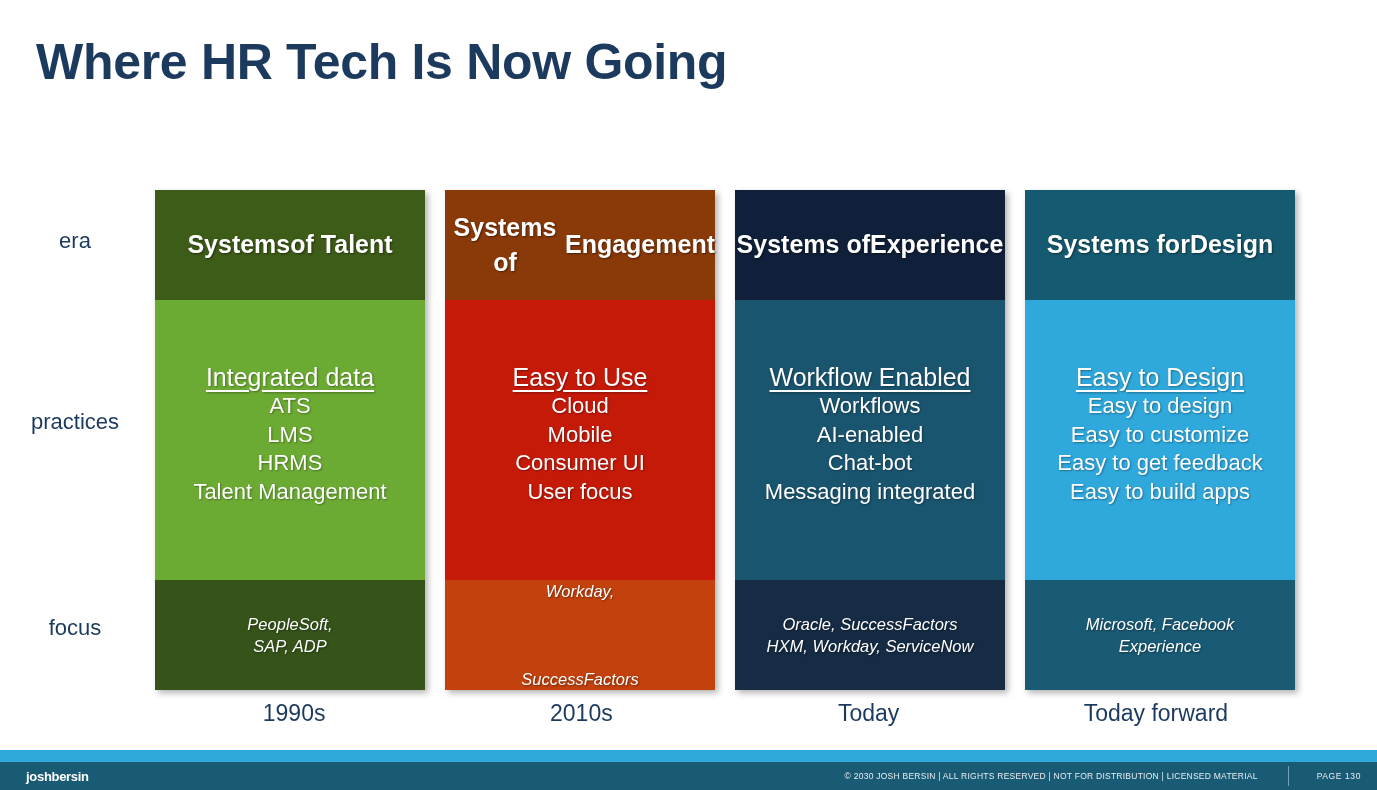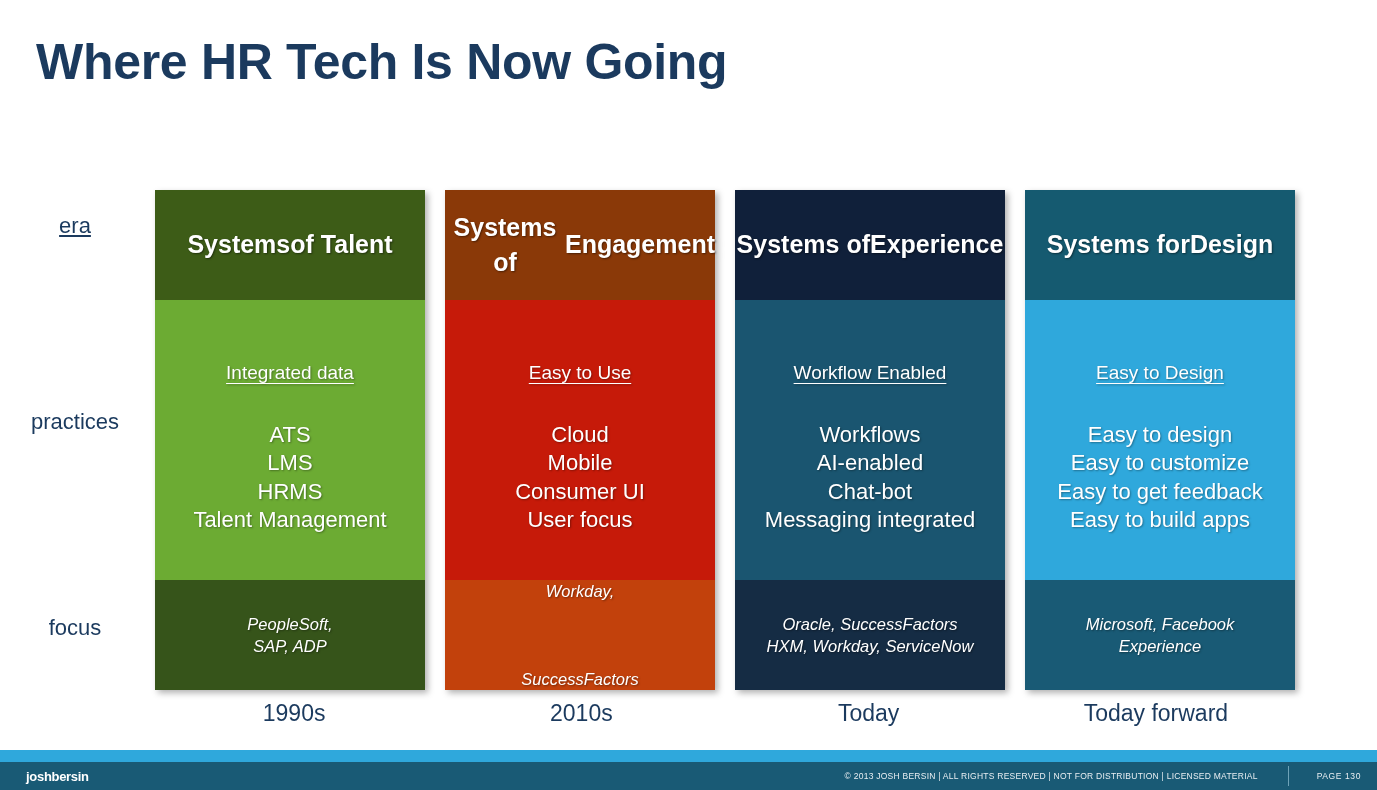--- a/index.html
+++ b/index.html
@@ -37,21 +37,21 @@
   
   .row-label {
     position: absolute;
     left: 0;
     width: 150px;
     text-align: center;
     color: #1b3a5e;
     font-size: 22px;
     line-height: 1;
   }
-  #label-era       { top: 215px; text-decoration: underline; }
+  #label-era       { top: 230px; }
   #label-practices { top: 411px; }
   #label-focus     { top: 617px; }
 
   
   .columns {
     position: absolute;
     left: 155px;
     top: 190px;
     width: 1140px;
     height: 500px;
@@ -86,26 +86,25 @@
     display: flex;
     flex-direction: column;
     align-items: center;
     color: #ffffff;
     text-align: center;
     box-sizing: border-box;
     padding-top: 62px;
   }
 
   .body-heading {
-    font-size: 19px;
+    font-size: 25px;
     line-height: 1.2;
     text-decoration: underline;
     text-underline-offset: 4px;
     text-shadow: 1px 1px 2px rgba(0,0,0,0.35);
-    margin-bottom: 36px;
   }
 
   .body-list {
     font-size: 22px;
     line-height: 28.5px;
     text-shadow: 1px 1px 2px rgba(0,0,0,0.35);
   }
   .body-list div { white-space: nowrap; }
 
   .col-footer {
@@ -288,18 +287,18 @@
     <div class="timeline-item">1990s</div>
     <div class="timeline-item">2010s</div>
     <div class="timeline-item">Today</div>
     <div class="timeline-item">Today forward</div>
   </div>
 
   <div class="bottom-stripe" style="background: rgb(47, 168, 220);"></div>
   <div class="bottom-bar" style="background: rgb(25, 90, 117);">
     <div class="brand">joshbersin</div>
     <div class="bar-spacer"></div>
-    <div class="copyright">© 2013 JOSH BERSIN | ALL RIGHTS RESERVED | NOT FOR DISTRIBUTION | LICENSED MATERIAL</div>
+    <div class="copyright">© 2030 JOSH BERSIN | ALL RIGHTS RESERVED | NOT FOR DISTRIBUTION | LICENSED MATERIAL</div>
     <div class="bar-divider"></div>
     <div class="page-num">PAGE  130</div>
   </div>
 
 </div>
 
 </body></html>

